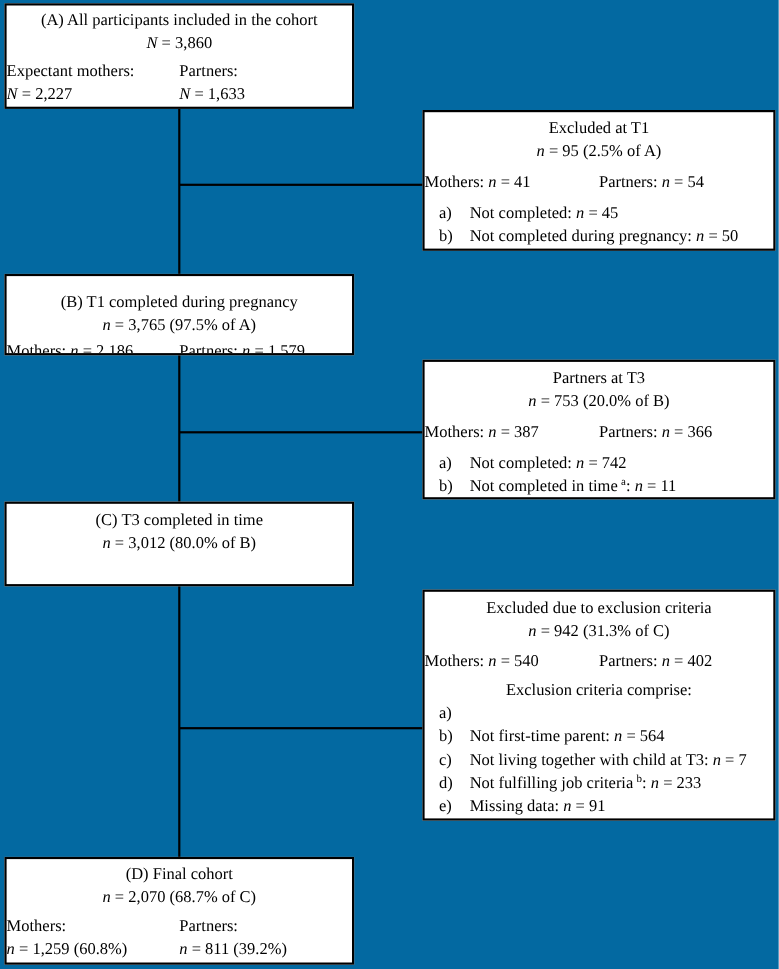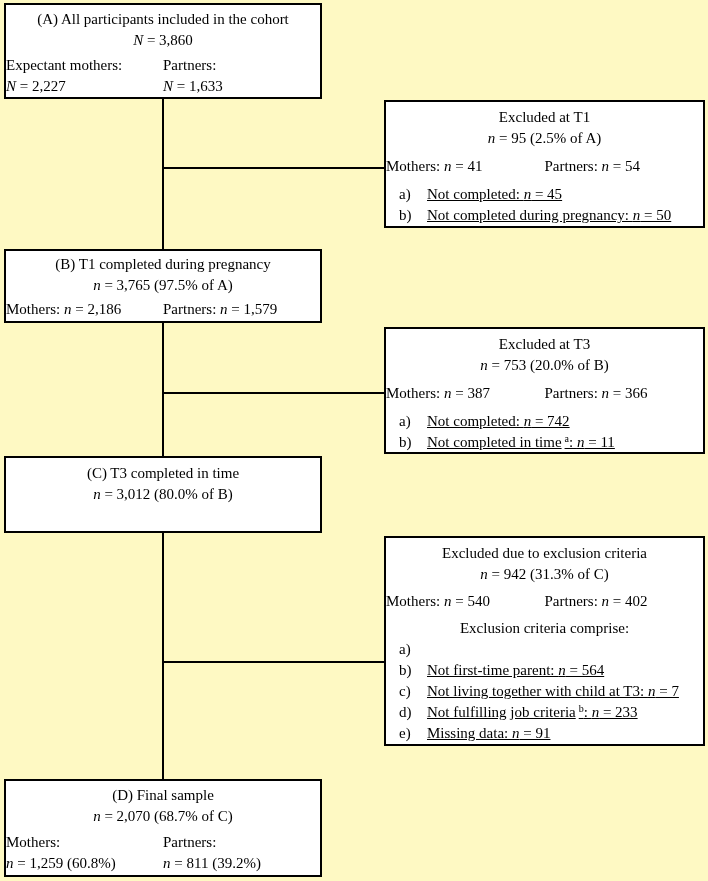--- a/index.html
+++ b/index.html
@@ -1,40 +1,40 @@
 <!DOCTYPE html>
 <html><head>
 <meta charset="utf-8">
 <style>
   html, body { margin: 0; padding: 0; background: #ffffff; }
   .canvas {
     position: relative;
     width: 708px;
     height: 881px;
-    background: #fef9c3;
+    background: #0369a1;
     font-family: "Liberation Serif", "DejaVu Serif", serif;
     font-size: 15px;
     line-height: 21px;
     color: #000000;
     overflow: hidden;
   }
   .box {
     position: absolute;
     box-sizing: border-box;
     background: #ffffff;
     border: 2px solid #000000;
     overflow: hidden;
   }
   .t { text-align: center; }
   .cols { display: flex; }
   .col { flex: 1 1 50%; }
   .intro { padding-left: 0; text-align: center; }
   .item { display: flex; padding-left: 13px; text-align: left; }
   .marker { flex: 0 0 28px; width: 28px; }
-  .itxt { flex: 1 1 auto; text-decoration: underline; }
+  .itxt { flex: 1 1 auto; }
   i { font-style: italic; }
   sup { font-size: 10px; line-height: 0; vertical-align: 5px; margin-left: 3px; }
   .line { position: absolute; background: #000000; }
   .v { width: 1.5px; }
   .h { height: 1.5px; }
 </style>
 </head>
 <body>
 
 <div class="canvas">
@@ -73,31 +73,31 @@
         <span class="marker">a)</span>
         <span class="itxt">Not completed: <i>n</i> = 45</span>
       </div>
       <div class="item">
         <span class="marker">b)</span>
         <span class="itxt">Not completed during pregnancy: <i>n</i> = 50</span>
       </div>
     </div>
   </div>
 
-  <div class="box" style="left:4px;top:249px;width:318px;height:74px;padding-top:3px">
+  <div class="box" style="left:4px;top:249px;width:318px;height:74px;padding-top:14px">
     <div class="t">(B) T1 completed during pregnancy</div>
     <div class="t"><i>n</i> = 3,765 (97.5% of A)</div>
     <div class="cols" style="margin-top:3px">
       <div class="col">Mothers: <i>n</i> = 2,186</div>
       <div class="col">Partners: <i>n</i> = 1,579</div>
     </div>
   </div>
 
   <div class="box" style="left:384px;top:327px;width:321px;height:127px;padding-top:5px">
-    <div class="t">Excluded at T3</div>
+    <div class="t">Partners at T3</div>
     <div class="t"><i>n</i> = 753 (20.0% of B)</div>
     <div class="cols" style="margin-top:7px">
       <div class="col">Mothers: <i>n</i> = 387</div>
       <div class="col">Partners: <i>n</i> = 366</div>
     </div>
     <div style="margin-top:7px">
       <div class="item">
         <span class="marker">a)</span>
         <span class="itxt">Not completed: <i>n</i> = 742</span>
       </div>
@@ -138,21 +138,21 @@
         <span class="itxt">Not fulfilling job criteria<sup>b</sup>: <i>n</i> = 233</span>
       </div>
       <div class="item">
         <span class="marker">e)</span>
         <span class="itxt">Missing data: <i>n</i> = 91</span>
       </div>
     </div>
   </div>
 
   <div class="box" style="left:4px;top:779px;width:318px;height:98px;padding-top:4px">
-    <div class="t">(D) Final sample</div>
+    <div class="t">(D) Final cohort</div>
     <div class="t"><i>n</i> = 2,070 (68.7% of C)</div>
     <div class="cols" style="margin-top:5px">
       <div class="col">
         <div>Mothers:</div>
         <div><i>n</i> = 1,259 (60.8%)</div>
       </div>
       <div class="col">
         <div>Partners:</div>
         <div><i>n</i> = 811 (39.2%)</div>
       </div>

